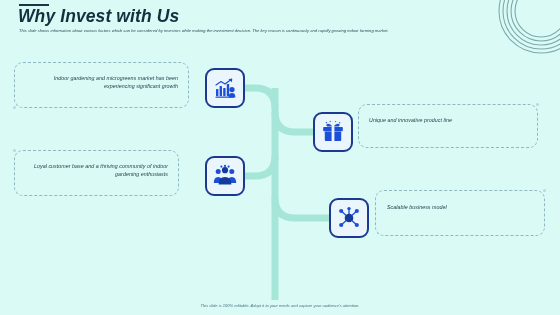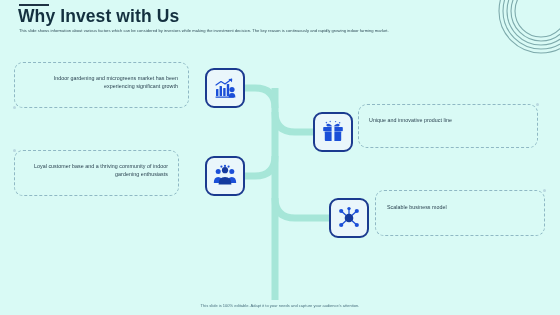--- a/index.html
+++ b/index.html
@@ -12,20 +12,21 @@
     overflow: hidden;
     font-family: "Liberation Sans", sans-serif;
     background: #ddfbf6;
   }
   .slide {
     position: relative;
     width: 560px;
     height: 315px;
     background: #d9faf5;
     overflow: hidden;
+    font-style: italic;
   }
 
   
   .corner-arcs {
     position: absolute;
     top: -34px;
     right: -26px;
     width: 90px;
     height: 90px;
     pointer-events: none;

